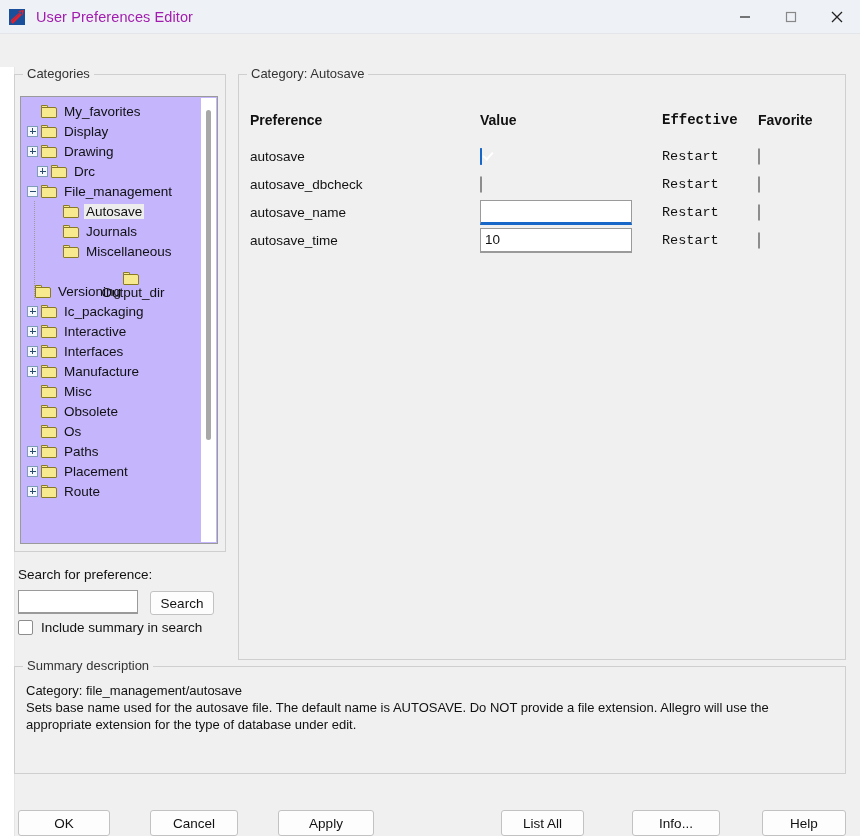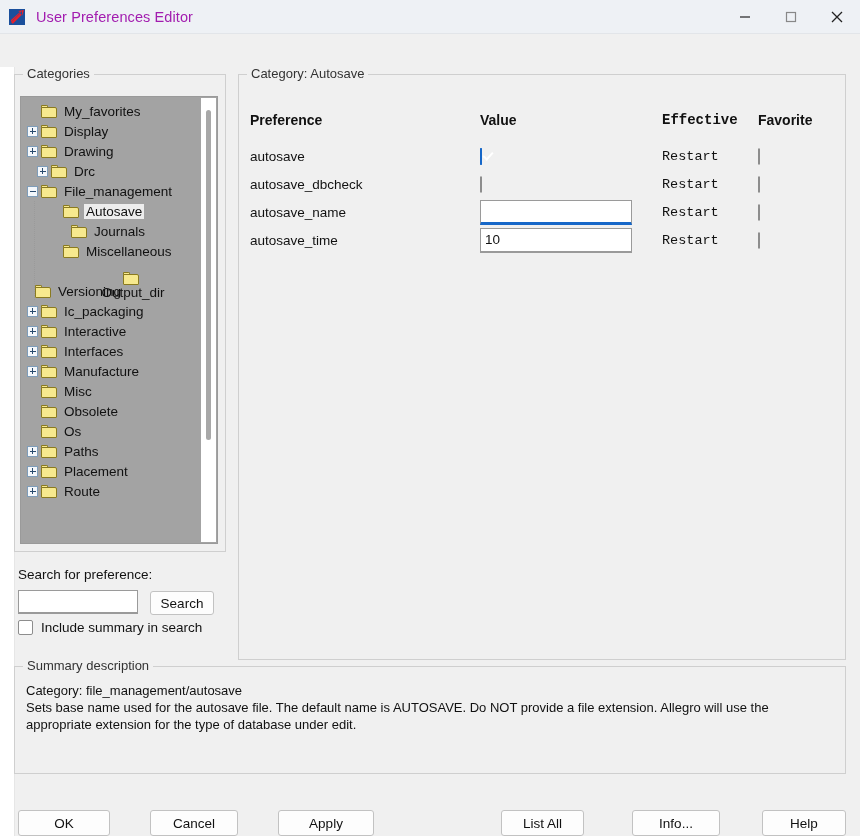--- a/index.html
+++ b/index.html
@@ -56,21 +56,21 @@
     position: absolute; top: -8px; left: 9px;
     background: #f0f0f0; padding: 0 4px;
     font-size: 13px; color: #333; white-space: nowrap;
     line-height: 15px;
   }
   
   #categories-group { left: 14px; top: 40px; width: 212px; height: 478px; }
   .tree-wrap {
     position: absolute; left: 6px; top: 22px;
     width: 198px; height: 448px;
-    background: #a3a3a3;
+    background: #c4b5fd;
     border: 1px solid #9a9a9a;
     box-sizing: border-box;
     overflow: hidden;
     text-align: right;
   }
   .tree { position: relative; padding: 4px 0 0 0; }
   .tnode {
     display: flex; align-items: center;
     height: 20px; font-size: 13.5px; color: #111;
     white-space: nowrap; position: relative;
@@ -294,21 +294,21 @@
             </div>
             <div class="tnode selected" style="padding-left: 28px;">
               <span class="dotline" style="left: 13px;"></span>
               <span class="expander none"></span>
               <span class="folder">
                 <span class="ftab"></span>
                 <span class="fback"></span>
               </span>
               <span class="tlabel">Autosave</span>
             </div>
-            <div class="tnode" style="padding-left: 36px;">
+            <div class="tnode" style="padding-left: 28px;">
               <span class="dotline" style="left: 13px;"></span>
               <span class="expander none"></span>
               <span class="folder">
                 <span class="ftab"></span>
                 <span class="fback"></span>
               </span>
               <span class="tlabel">Journals</span>
             </div>
             <div class="tnode" style="padding-left: 28px;">
               <span class="dotline" style="left: 13px;"></span>

